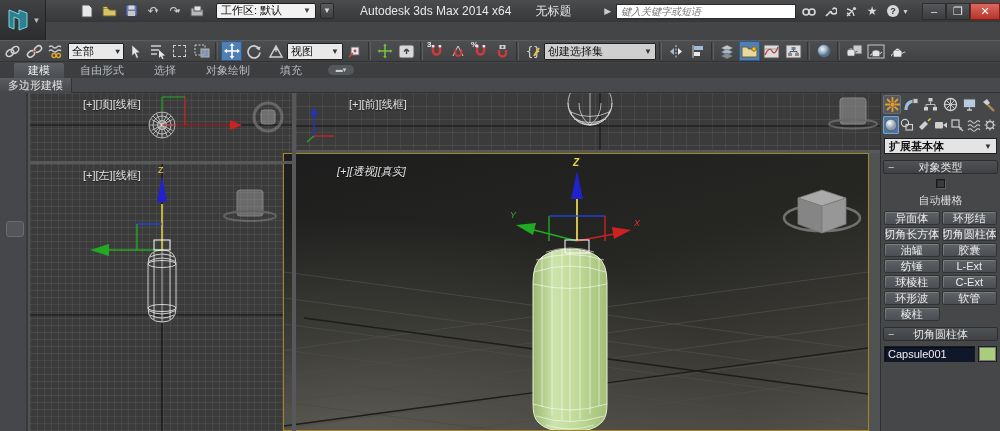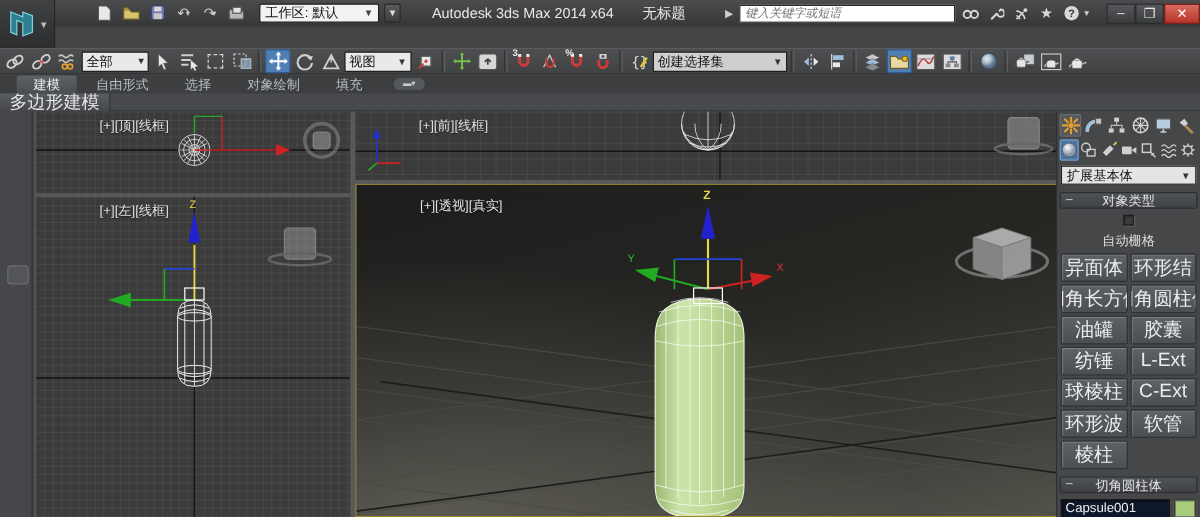--- a/index.html
+++ b/index.html
@@ -63,21 +63,21 @@
 
   
   .ribbontabs { position:absolute; left:0; top:63px; width:1000px; height:15px;
     background:#3c3e40; display:flex; align-items:center; padding-left:14px; gap:2px; }
   .rtab { color:#b8bcc0; font-size:11px; padding:0 14px; height:15px; display:flex; align-items:center; }
   .rtab.active { background:linear-gradient(#5d6064,#4a4d51); color:#f0f0f0; border-radius:2px 2px 0 0; }
   .rovál,.roval { width:26px; height:10px; background:#55585b; border-radius:5px; margin:0 0 2px 10px;
     display:flex; align-items:center; justify-content:center; color:#ccc; font-size:7px; }
   .ribbonsub { position:absolute; left:0; top:78px; width:1000px; height:15px; background:#47494c;
     border-bottom:1px solid #2e3032; display:flex; }
-  .rsubtab { background:linear-gradient(#595c60,#45474a); color:#e4e4e4; font-size:15px;
+  .rsubtab { background:linear-gradient(#595c60,#45474a); color:#e4e4e4; font-size:11px;
     padding:0 8px; height:15px; display:flex; align-items:center; border-right:1px solid #333; }
 
   
   .content { position:absolute; left:0; top:93px; width:1000px; height:338px; background:#505254; }
   .leftstrip { position:absolute; left:0; top:0; width:28px; height:338px; background:#45474a;
     border-right:2px solid #37393b; }
   .stripbox { position:absolute; left:6px; top:128px; width:18px; height:16px; border:1px solid #6a6c6e;
     border-radius:3px; background:#53555
 
 8; background:#535558; }
@@ -86,54 +86,54 @@
   .vp-grid { position:absolute; inset:0;
     background-image:linear-gradient(to right, rgba(255,255,255,0.06) 1px, transparent 1px),
                      linear-gradient(to bottom, rgba(255,255,255,0.06) 1px, transparent 1px);
     background-size:7px 7px; }
   .vp-grid.coarse { background-size:13px 13px; }
   .vplabel { position:absolute; left:5px; top:4px; color:#e2e2e2; font-size:11px; z-index:5;
     text-shadow:0 1px 1px rgba(0,0,0,.6); white-space:nowrap;margin-left:48px; }
   .vp-top   { left:30px; top:0px;   width:262px; height:68px; }
   .vp-left  { left:30px; top:71px;  width:262px; height:267px; }
   .vp-front { left:296px; top:0px;  width:584px; height:57px; }
-  .vp-persp { left:296px; top:60px; width:586px; height:278px;
+  .vp-persp { left:283px; top:60px; width:586px; height:278px;
     background:linear-gradient(165deg,#1d1d1d 0%,#262623 45%,#3b3a35 75%,#53524b 100%);
-    border:1px solid #a08a28; }
+    border:1px solid #a08a28;font-style:italic; }
   .persp-glow { position:absolute; inset:0;
     background:radial-gradient(ellipse at 10% 102%, rgba(160,158,145,0.35), transparent 55%); }
   .hsplit { position:absolute; left:30px; top:68px; width:262px; height:3px; background:#56585a; }
   .hsplit2 { position:absolute; left:296px; top:57px; width:584px; height:3px; background:#56585a; }
   .vsplit { position:absolute; left:292px; top:0; width:4px; height:338px; background:#56585a; }
   .vp svg { position:absolute; left:0; top:0; }
 
   
   .cmdpanel { position:absolute; left:880px; top:0; width:120px; height:338px; background:#454749;
     border-left:1px solid #2e3032; overflow:hidden; font-size:11px; }
   .cp-tabs { display:flex; gap:1px; padding:2px 2px 1px 2px; }
   .cp-tab { width:19px; height:19px; display:flex; align-items:center; justify-content:center; border-radius:2px; }
   .cp-tab.active { background:#55585c; box-shadow:inset 0 0 0 1px #6a6d71; }
   .cp-subtabs { display:flex; gap:1px; padding:1px 2px 2px 2px; }
   .cp-subtab { width:17px; height:18px; display:flex; align-items:center; justify-content:center; border-radius:2px; }
   .cp-subtab.active { background:#4d759e; box-shadow:inset 0 0 0 1px #7aa3cc; }
   .cp-combo { margin:2px 3px; height:16px; background:#e4e4e4; border:1px solid #1e1e1e;
-    color:#111; font-weight:normal; display:flex; align-items:center; padding:0 4px; }
+    color:#111; font-weight:bold; display:flex; align-items:center; padding:0 4px; }
   .cp-combo .arr { margin-left:auto; font-size:8px; color:#333; }
   .rollout { margin:6px 2px 3px 2px; height:14px; background:linear-gradient(#505356,#3f4144);
     border:1px solid #2c2e30; border-radius:2px; color:#e4e4e4; display:flex; align-items:center;
     justify-content:center; position:relative; font-size:11px; }
   .rollout .minus { position:absolute; left:4px; top:0; color:#ccc; }
   .cp-check { display:flex; align-items:center; gap:5px; justify-content:center; color:#dcdcdc;
     padding:2px 0 3px 0;flex-direction:column; }
   .cbox { width:9px; height:9px; background:#3a3c3e; border:1px solid #191a1b;
     box-shadow:inset 1px 1px 0 #2a2c2e, 1px 1px 0 #5e6062; }
   .cp-grid { display:grid; grid-template-columns:1fr 1fr; gap:2px 2px; padding:0 3px; }
-  .cp-btn { height:24px; background:linear-gradient(#5e6165,#4b4e52); border:1px solid #303234;
+  .cp-btn { height:14px; background:linear-gradient(#5e6165,#4b4e52); border:1px solid #303234;
     box-shadow:inset 1px 1px 0 rgba(255,255,255,.18); border-radius:2px; color:#ececec;
-    display:flex; align-items:center; justify-content:center; font-size:16px; white-space:nowrap; overflow:hidden; }
+    display:flex; align-items:center; justify-content:center; font-size:11px; white-space:nowrap; overflow:hidden; }
   .cp-btn.empty { visibility:hidden; }
   .cp-name { display:flex; gap:3px; padding:2px 3px; align-items:center; }
   .cp-input { flex:1; height:16px; background:#0f172a; border:1px solid #191a1b;
     box-shadow:inset 1px 1px 1px rgba(0,0,0,.5); color:#f0f0f0; display:flex; align-items:center;
     padding:0 3px; font-size:11px; }
   .swatch { width:19px; height:16px; border:1px solid #1d1e1f; box-shadow:inset 0 0 0 1px #777; }
 </style>
 </head>
 <body>
 

